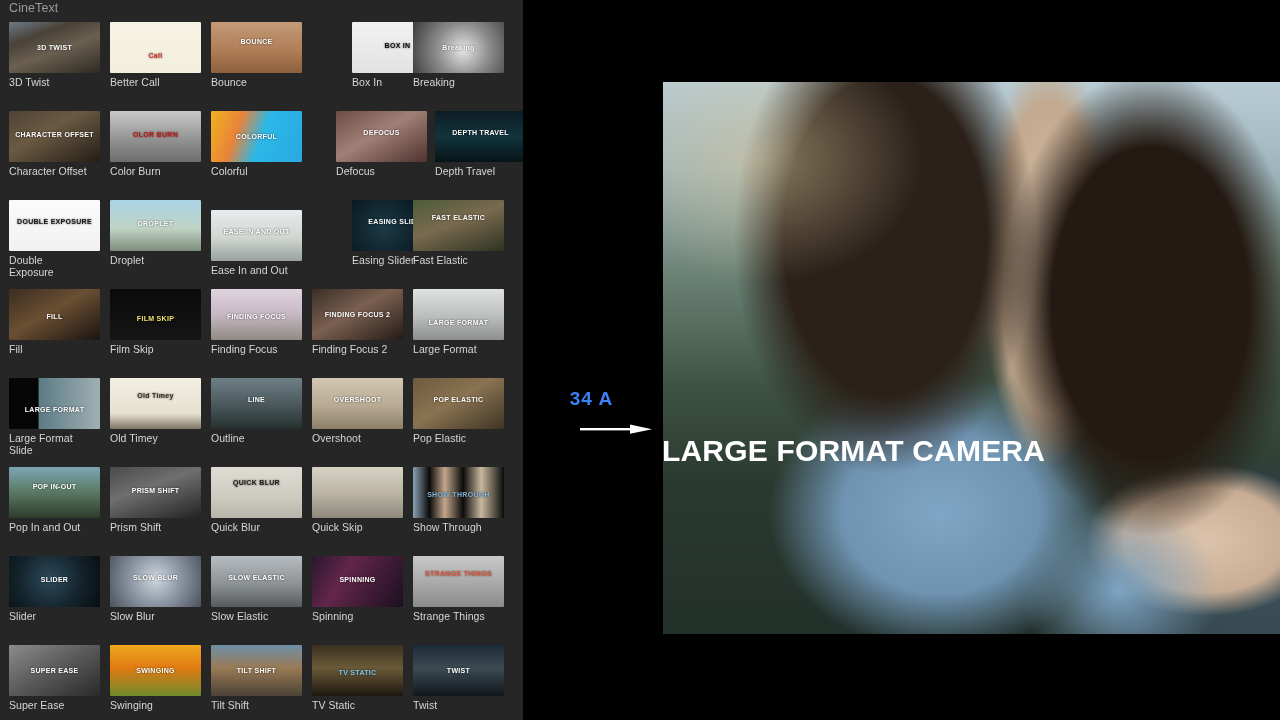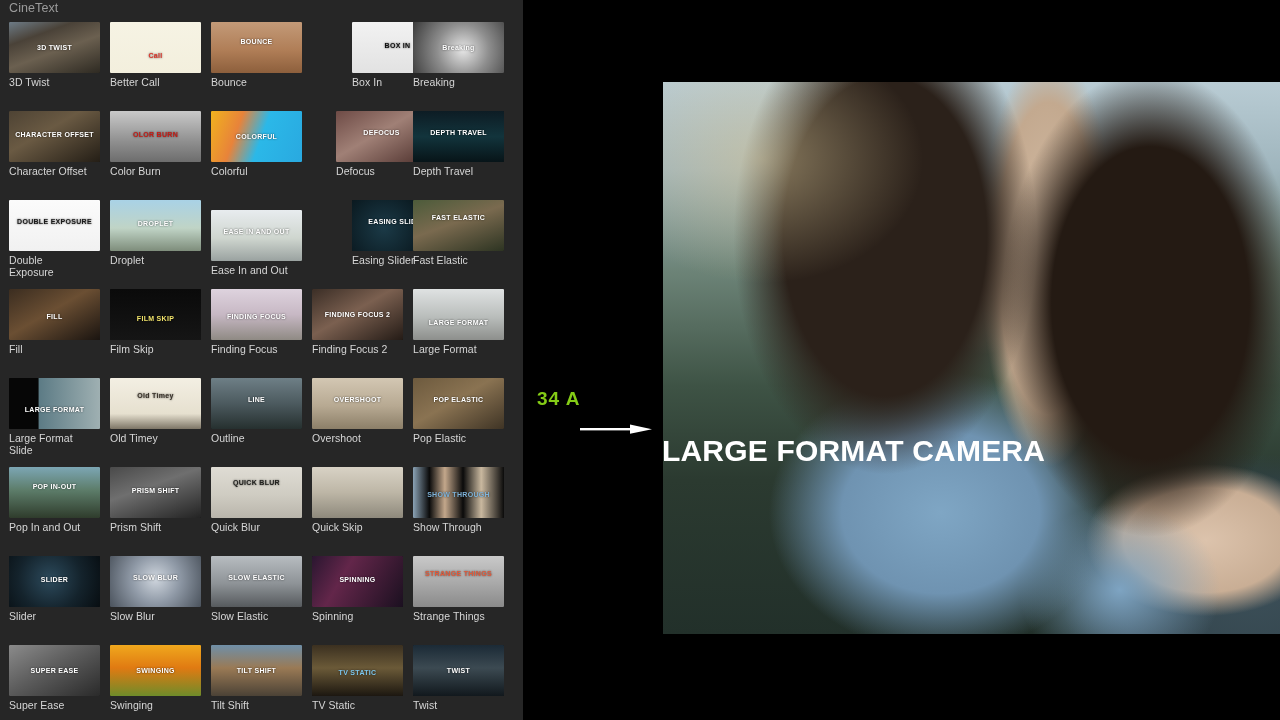--- a/index.html
+++ b/index.html
@@ -59,23 +59,23 @@
     background:#2e3b42;
   }
   .video .scene{position:absolute;inset:0;}
 
   
   .overlay{
     position:absolute;left:0px;top:380px;width:757px;height:100px;
     pointer-events:none;
   }
   .ov-num{
-    position:absolute;left:14px;top:8px;width:137px;
-    text-align:left;
-    color:#84cc16;font-weight:700;font-size:19px;letter-spacing:1px;
+    position:absolute;left:0;top:8px;width:137px;
+    text-align:center;
+    color:#3b82f6;font-weight:700;font-size:19px;letter-spacing:1px;
   }
   .ov-arrow{
     position:absolute;left:57px;top:40px;width:72px;height:10px;
   }
   .ov-main{
     position:absolute;left:0;top:54px;width:757px;
     text-align:center;
     color:#fff;font-weight:700;font-size:30px;letter-spacing:.2px;
     transform:translateX(-48px);
     white-space:nowrap;
@@ -145,21 +145,21 @@
           </div>
           <div class="name">Colorful</div>
         </div>
         <div class="cell" style="left: 312px; top: 89px; padding-left: 24px;">
           <div class="thumb">
             <div class="ph" style="background: linear-gradient(150deg, rgb(110, 75, 70) 0%, rgb(160, 128, 118) 45%, rgb(80, 51, 47) 100%);"></div>
             <div class="tlabel" style="top: 18px; color: rgb(255, 255, 255);">DEFOCUS</div>
           </div>
           <div class="name">Defocus</div>
         </div>
-        <div class="cell" style="left: 413px; top: 89px;">
+        <div class="cell" style="left: 435px; top: 89px;">
           <div class="thumb">
             <div class="ph" style="background: linear-gradient(rgb(13, 28, 36) 0%, rgb(18, 52, 60) 50%, rgb(7, 20, 24) 100%);"></div>
             <div class="tlabel" style="top: 18px; color: rgb(255, 255, 255);">DEPTH TRAVEL</div>
           </div>
           <div class="name">Depth Travel</div>
         </div>
         <div class="cell" style="left: 9px; top: 178px;">
           <div class="thumb">
             <div class="ph" style="background: linear-gradient(rgb(251, 251, 251) 0%, rgb(241, 241, 241) 100%);"></div>
             <div class="tlabel" style="top: 18px; color: rgb(26, 26, 26);">DOUBLE EXPOSURE</div>

